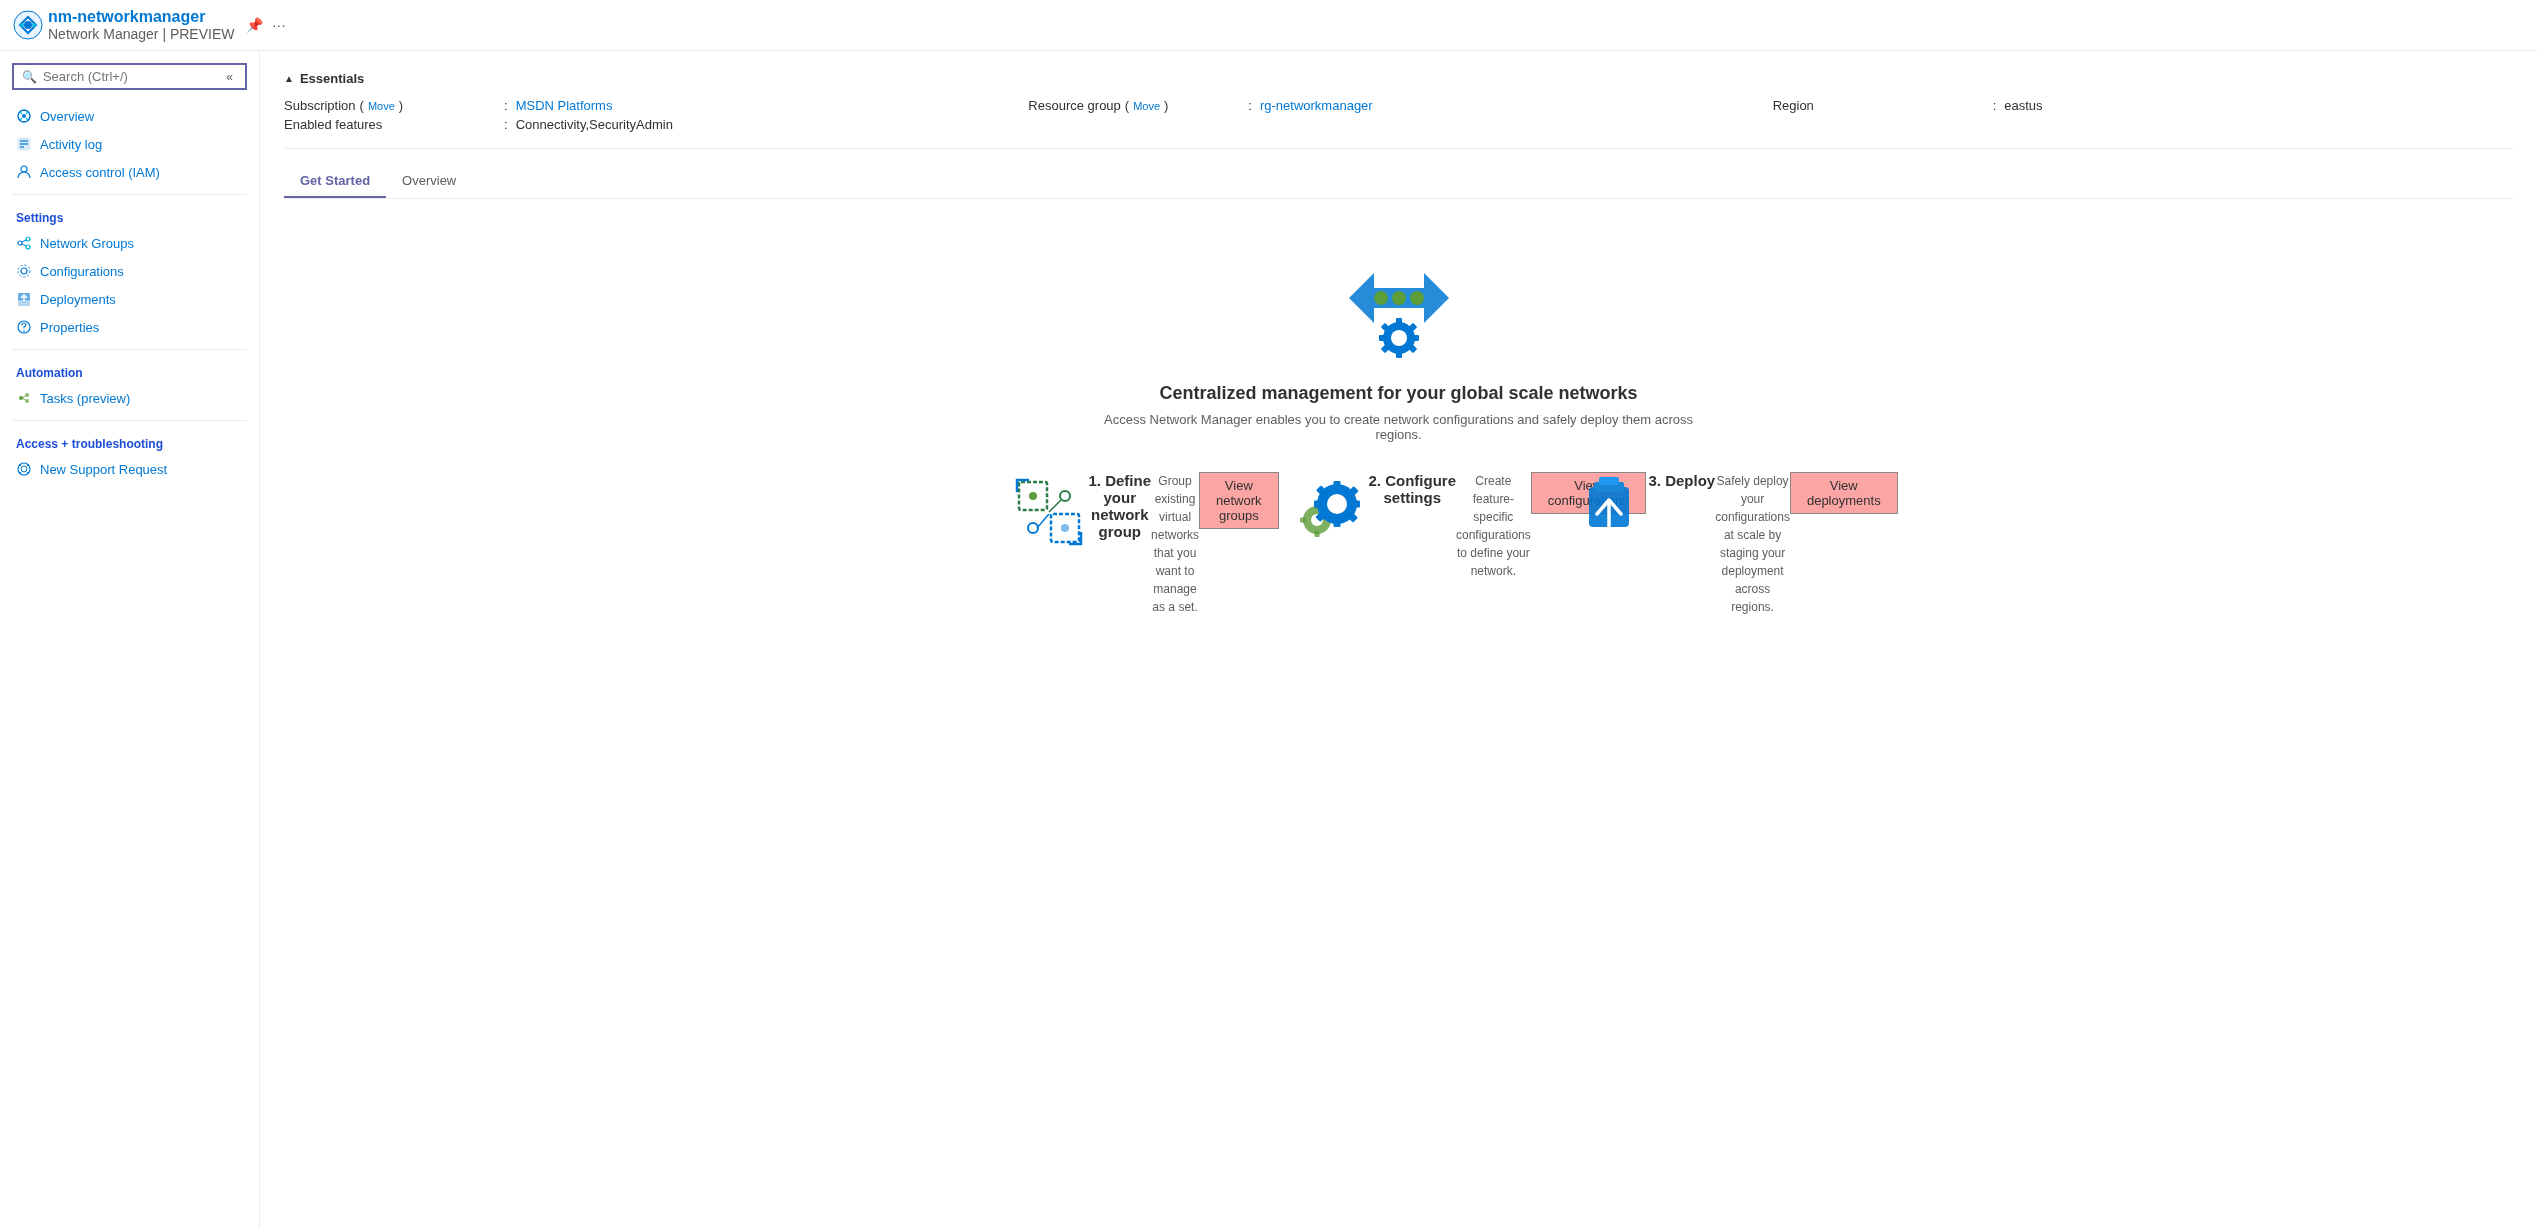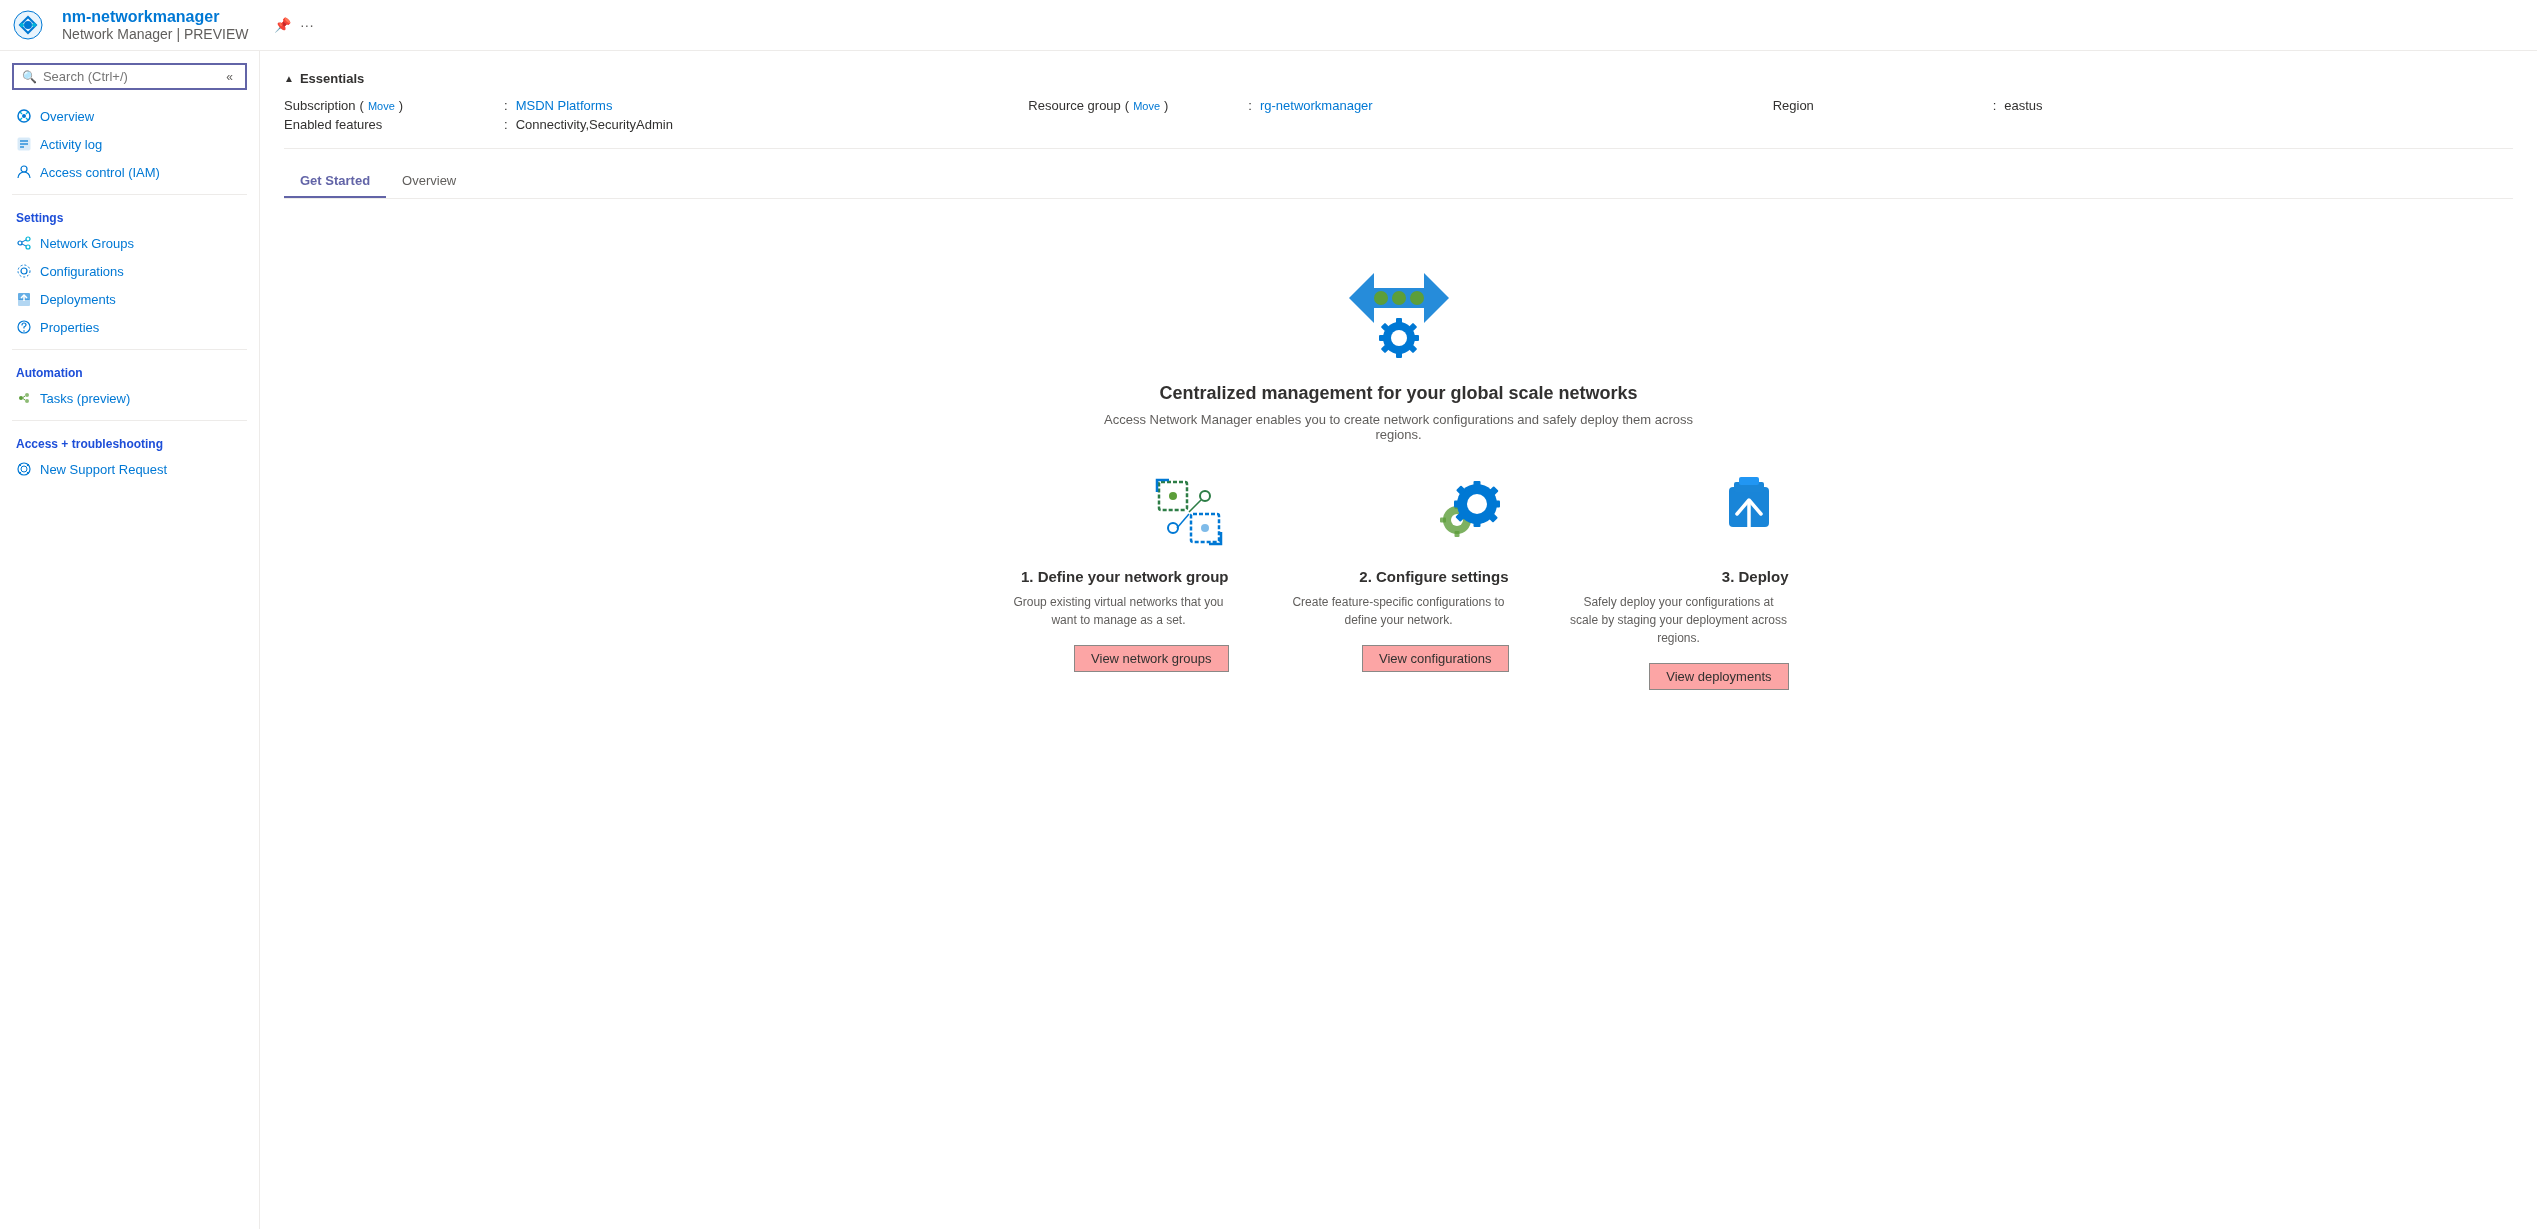--- a/index.html
+++ b/index.html
@@ -1,19 +1,19 @@
 <!DOCTYPE html>
 <html><head>
   <meta charset="utf-8">
   <style>
     * { box-sizing: border-box; margin: 0; padding: 0; }
     body { font-family: 'Segoe UI', Arial, sans-serif; font-size: 13px; color: #323130; background: #fff; display: flex; flex-direction: column; height: 100vh; overflow: hidden; }
 
     
-    .header { display: flex; align-items: center; padding: 8px 12px; gap: 18px; border-bottom: 1px solid #edebe9; background: #fff; }
+    .header { display: flex; align-items: center; padding: 8px 12px; gap: 4px; border-bottom: 1px solid #edebe9; background: #fff; }
     .header-logo { width: 32px; height: 32px; }
     .header-title { display: flex; flex-direction: column; }
     .header-title-main { font-size: 16px; font-weight: 600; color: #0078d4; }
     .header-title-sub { font-size: 14px; color: #605e5c; }
     .header-icons { display: flex; gap: 8px; margin-left: 8px; color: #605e5c; font-size: 14px; cursor: pointer; }
 
     
     .main-layout { display: flex; flex: 1; overflow: hidden; }
 
     
@@ -51,21 +51,21 @@
     .tab.active { color: #6264a7; border-bottom: 2px solid #6264a7; font-weight: 600; }
 
     
     .hero { display: flex; flex-direction: column; align-items: center; padding: 20px 0 30px; }
     .hero-icon { width: 140px; height: 120px; position: relative; margin-bottom: 20px; }
     .hero-title { font-size: 18px; font-weight: 600; color: #323130; margin-bottom: 8px; text-align: center; }
     .hero-desc { font-size: 13px; color: #605e5c; text-align: center; max-width: 600px; }
 
     
     .steps { display: flex; gap: 60px; justify-content: center; margin-top: 30px; }
-    .step { display: flex; flex-direction: column; align-items: flex-end; max-width: 220px; }
+    .step { display: flex; flex-direction: row; align-items: flex-start; max-width: 220px; }
     .step-icon { width: 80px; height: 80px; margin-bottom: 16px; display: flex; align-items: center; justify-content: center; }
     .step-title { font-size: 15px; font-weight: 600; margin-bottom: 8px; text-align: center; }
     .step-desc { font-size: 12px; color: #605e5c; text-align: center; margin-bottom: 16px; line-height: 1.5; }
     .step-btn { border: 1px solid #8a8886; background: #fca5a5; padding: 5px 16px; font-size: 13px; cursor: pointer; color: #323130; }
   </style>
 </head>
 <body>
 
 <div class="header">
 

